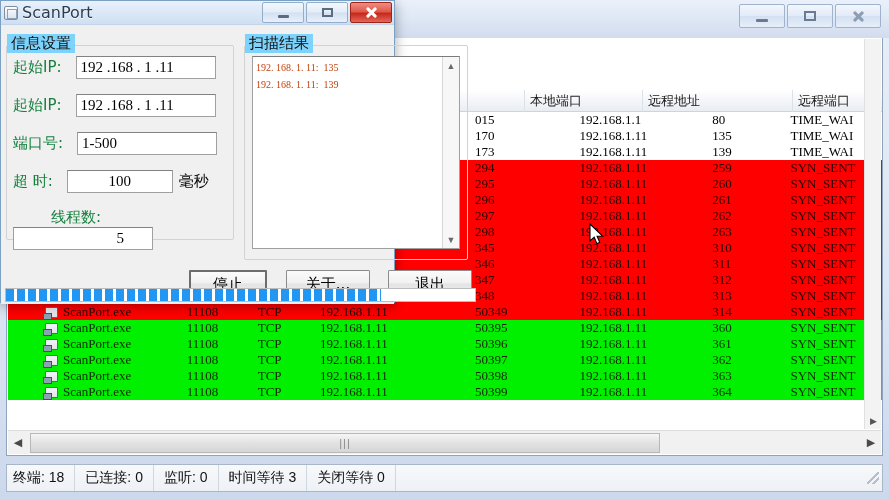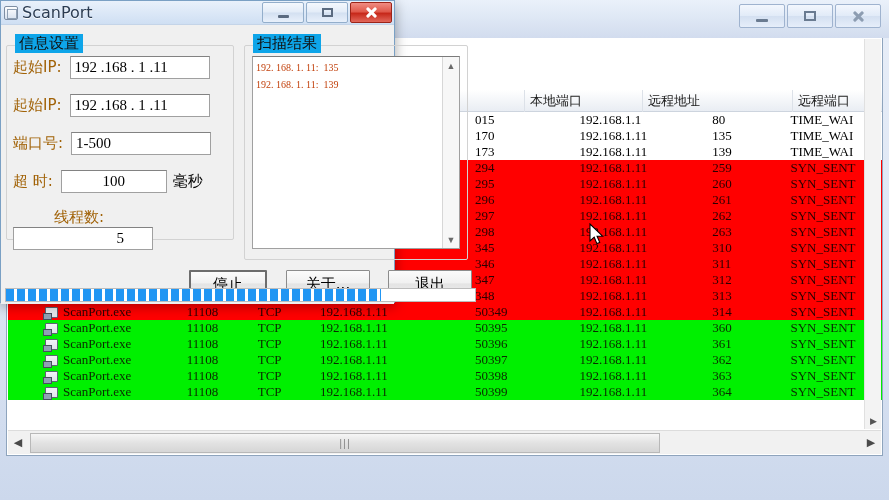--- a/index.html
+++ b/index.html
@@ -249,43 +249,43 @@
 
   .dlg-body { position: relative; width: 100%; height: 279px; background: #f0f0f0; }
 
   .groupbox {
     position: absolute;
     border: 1px solid #d2d2d2;
     border-radius: 2px;
   }
   .group-legend {
     position: absolute;
-    top: -12px; left: 8px;
-    background: #0ea5e9;
+    top: -12px; left: 0;
+    background: #7dd3fc;
     padding: 0 4px;
     font-family: "DejaVu Sans", "Liberation Sans", sans-serif;
     font-size: 15px;
     color: #111;
     white-space: nowrap;
   }
 
   #gb-info { left: 5px; top: 20px; width: 228px; height: 195px; }
   #gb-scan { left: 243px; top: 20px; width: 224px; height: 215px; }
 
   .field-row {
     position: absolute;
     display: flex; align-items: center;
     left: 6px;
   }
   .field-label {
     font-family: "DejaVu Sans", "Liberation Sans", sans-serif;
     font-size: 15px;
-    color: #a16207;
+    color: #15803d;
     white-space: nowrap;
-    margin-right: 8px;
+    margin-right: 14px;
   }
   .tbox {
     border: 1px solid #a0a0a0;
     border-top-color: #828282;
     background: #ffffff;
     height: 23px;
     display: flex; align-items: center;
     font-family: "Liberation Serif", "DejaVu Serif", serif;
     font-size: 15px;
     color: #000;
@@ -620,20 +620,28 @@
         <div class="hs-track">
           <div class="hs-thumb">
             <span class="hs-grip">|||</span>
           </div>
         </div>
         <div class="hs-arrow">▶</div>
       </div>
 
     </div>
 
+    <div class="statusbar">
+      <div class="sb-cell">终端: 18</div>
+      <div class="sb-cell">已连接: 0</div>
+      <div class="sb-cell">监听: 0</div>
+      <div class="sb-cell">时间等待 3</div>
+      <div class="sb-cell">关闭等待 0</div>
+      <div class="sb-grip"></div>
+    </div>
   </div>
 
   <div class="dlg">
 
     <div class="dlg-title">
       <div class="dlg-appicon"></div>
       <div class="dlg-title-text">ScanPort</div>
       <div class="dlg-btns">
         <div class="dbtn">
           <span class="dg-min"></span>

